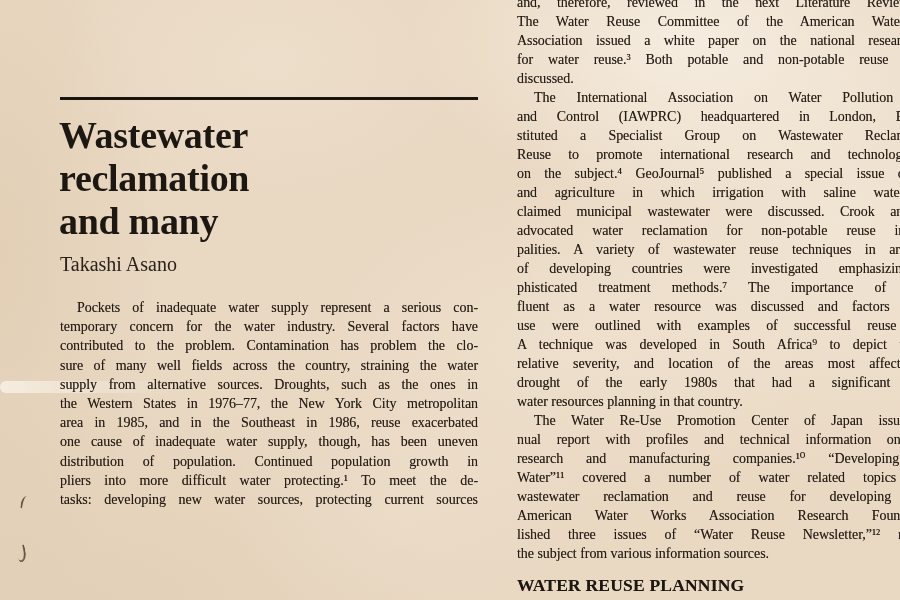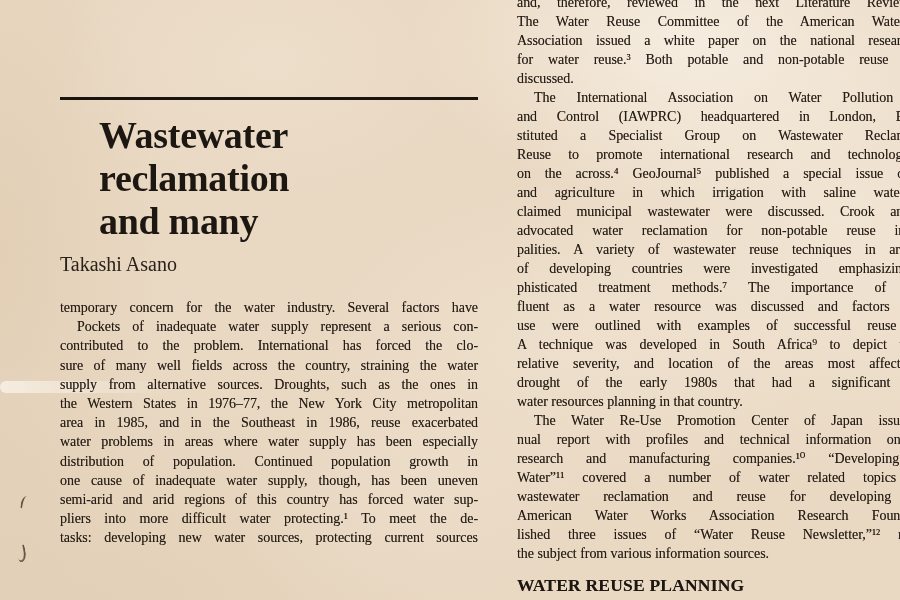--- a/index.html
+++ b/index.html
@@ -40,21 +40,21 @@
   }
   .rule{
     position:absolute;left:60px;top:97px;width:418px;height:3px;
     background:#1a140f;
   }
   .title{
     position:absolute;left:59px;top:114px;margin:0;
     font-size:38px;line-height:43px;font-weight:bold;
     letter-spacing:-0.3px;color:#1d1712;
   }
-  .title span{display:block;margin-left:40px;}
+  .title span{display:block;}
   .author{
     position:absolute;left:60px;top:252px;
     font-size:20px;line-height:24px;color:#2a221a;text-align:center;
   }
   .col{position:absolute;width:418px;font-size:14px;letter-spacing:-0.05px;
        text-shadow:0 0 0.4px rgba(46,35,24,0.55);}
   .col-left{left:60px;top:298px;line-height:19.2px;}
   .col-right{left:517px;top:-7px;line-height:19px;}
   .ln{text-align:justify;text-align-last:justify;}
   .ln.end{text-align-last:left;}
@@ -78,46 +78,44 @@
 
   <h1 class="title">
     <span>Wastewater</span>
     <span>reclamation</span>
     <span>and many</span>
   </h1>
 
   <div class="author">Takashi Asano</div>
 
   <div class="col col-left">
+    <div class="ln indent">Pockets of inadequate water supply represent a serious con-</div>
     <div class="ln">temporary concern for the water industry. Several factors have</div>
-    <div class="ln indent">Pockets of inadequate water supply represent a serious con-</div>
-    <div class="ln">contributed to the problem. International has forced the clo-</div>
+    <div class="ln">contributed to the problem. Contamination has problem the clo-</div>
     <div class="ln">sure of many well fields across the country, straining the water</div>
     <div class="ln">supply from alternative sources. Droughts, such as the ones in</div>
     <div class="ln">the Western States in 1976–77, the New York City metropolitan</div>
     <div class="ln">area in 1985, and in the Southeast in 1986, reuse exacerbated</div>
-    <div class="ln">water problems in areas where water supply has been especially</div>
+    <div class="ln">one cause of inadequate water supply, though, has been uneven</div>
     <div class="ln">distribution of population. Continued population growth in</div>
-    <div class="ln">one cause of inadequate water supply, though, has been uneven</div>
-    <div class="ln">semi-arid and arid regions of this country has forced water sup-</div>
     <div class="ln">pliers into more difficult water protecting.¹ To meet the de-</div>
     <div class="ln">tasks: developing new water sources, protecting current sources</div>
   </div>
 
   <div class="col col-right">
     <div class="ln">and, therefore, reviewed in the next Literature Review R</div>
     <div class="ln">The Water Reuse Committee of the American Water W</div>
     <div class="ln">Association issued a white paper on the national research n</div>
     <div class="ln">for water reuse.³ Both potable and non-potable reuse needs</div>
     <div class="ln end">discussed.</div>
     <div class="ln indent">The International Association on Water Pollution Res</div>
     <div class="ln">and Control (IAWPRC) headquartered in London, Englan</div>
     <div class="ln">stituted a Specialist Group on Wastewater Reclamation</div>
     <div class="ln">Reuse to promote international research and technology tr</div>
-    <div class="ln"><span>on the across.⁴ </span><span class="ital">GeoJournal</span><span>⁵ published a special issue on w</span></div>
+    <div class="ln"><span>on the subject.⁴ </span><span class="ital">GeoJournal</span><span>⁵ published a special issue on w</span></div>
     <div class="ln">and agriculture in which irrigation with saline water an</div>
     <div class="ln">claimed municipal wastewater were discussed. Crook and C</div>
     <div class="ln">advocated water reclamation for non-potable reuse in m</div>
     <div class="ln">palities. A variety of wastewater reuse techniques in arid re</div>
     <div class="ln">of developing countries were investigated emphasizing s</div>
     <div class="ln">phisticated treatment methods.⁷ The importance of sewa</div>
     <div class="ln">fluent as a water resource was discussed and factors affect</div>
     <div class="ln">use were outlined with examples of successful reuse proj</div>
     <div class="ln">A technique was developed in South Africa⁹ to depict the e</div>
     <div class="ln">relative severity, and location of the areas most affected b</div>

